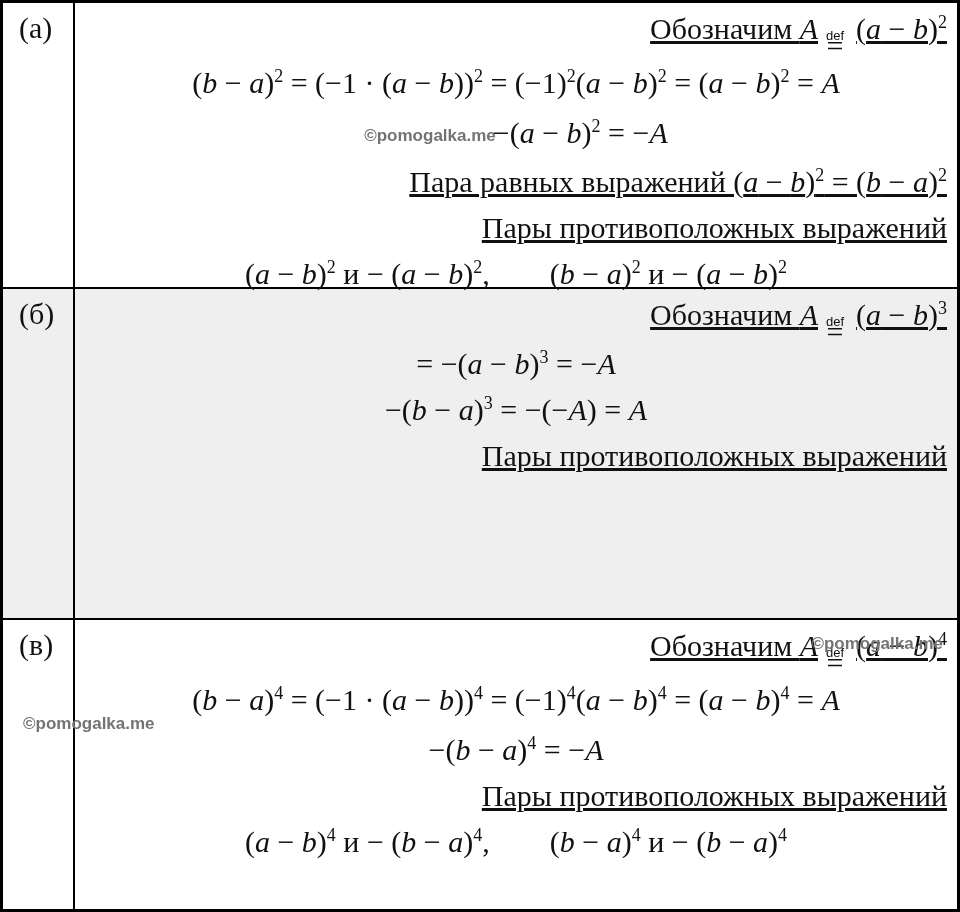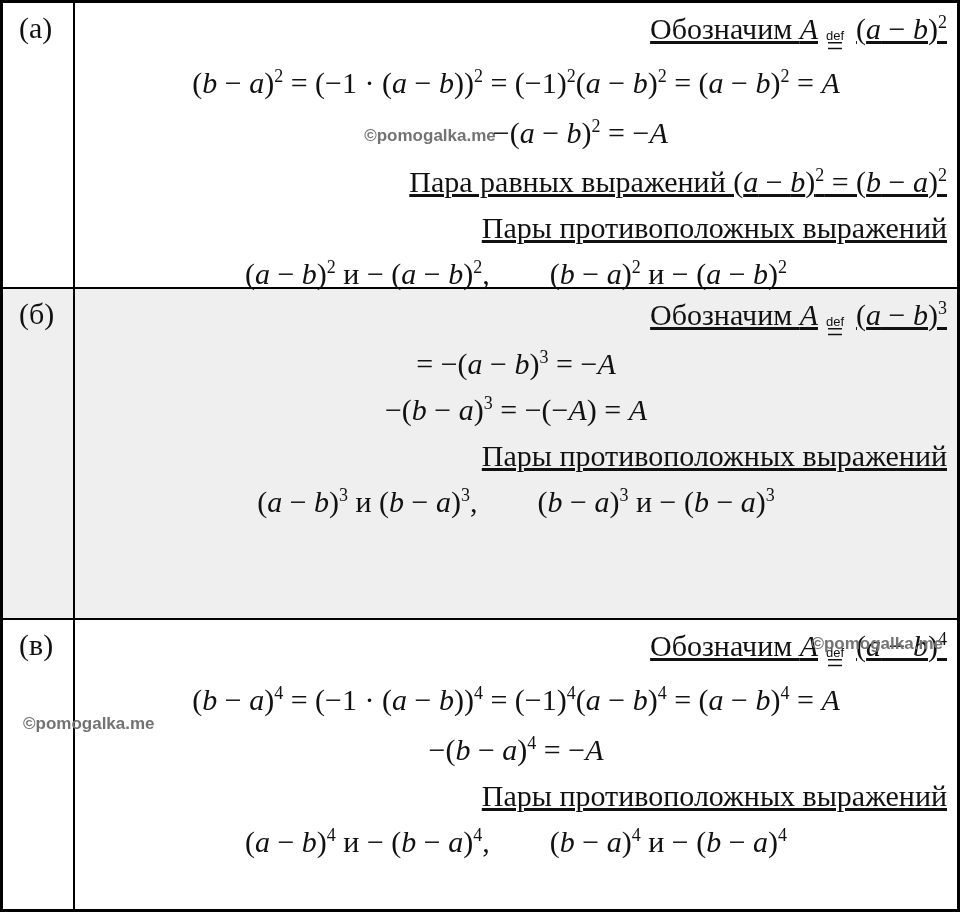--- a/index.html
+++ b/index.html
@@ -50,21 +50,20 @@
       </div>
     </div>
 
     <div class="row row-b">
       <div class="label-cell">(б)</div>
       <div class="content-cell">
         <div class="ln left first"><span>Обозначим <i>A</i></span><span class="defmark"><span class="def-word">def</span><span class="def-eq">=</span></span><span>(<i>a</i> − <i>b</i>)<sup>3</sup></span></div>
         <div class="ln center">= −(<i>a</i> − <i>b</i>)<sup>3</sup> = −<i>A</i></div>
         <div class="ln center">−(<i>b</i> − <i>a</i>)<sup>3</sup> = −(−<i>A</i>) = <i>A</i></div>
         <div class="ln left">Пары противоположных выражений</div>
-        <div class="ln center">(<i>a</i> − <i>b</i>)<sup>3</sup> и (<i>b</i> − <i>a</i>)<sup>3</sup>,  (<i>b</i> − <i>a</i>)<sup>3</sup> и − (<i>b</i> − <i>a</i>)<sup>3</sup></div>
       </div>
     </div>
 
     <div class="row row-v">
       <div class="label-cell">(в)</div>
       <div class="content-cell">
         <span class="wm wm-right">©pomogalka.me</span>
         <span class="wm wm-left">©pomogalka.me</span>
         <div class="ln left first"><span>Обозначим <i>A</i></span><span class="defmark"><span class="def-word">def</span><span class="def-eq">=</span></span><span>(<i>a</i> − <i>b</i>)<sup>4</sup></span></div>
         <div class="ln center tall">(<i>b</i> − <i>a</i>)<sup>4</sup> = (−1 · (<i>a</i> − <i>b</i>))<sup>4</sup> = (−1)<sup>4</sup>(<i>a</i> − <i>b</i>)<sup>4</sup> = (<i>a</i> − <i>b</i>)<sup>4</sup> = <i>A</i></div>

